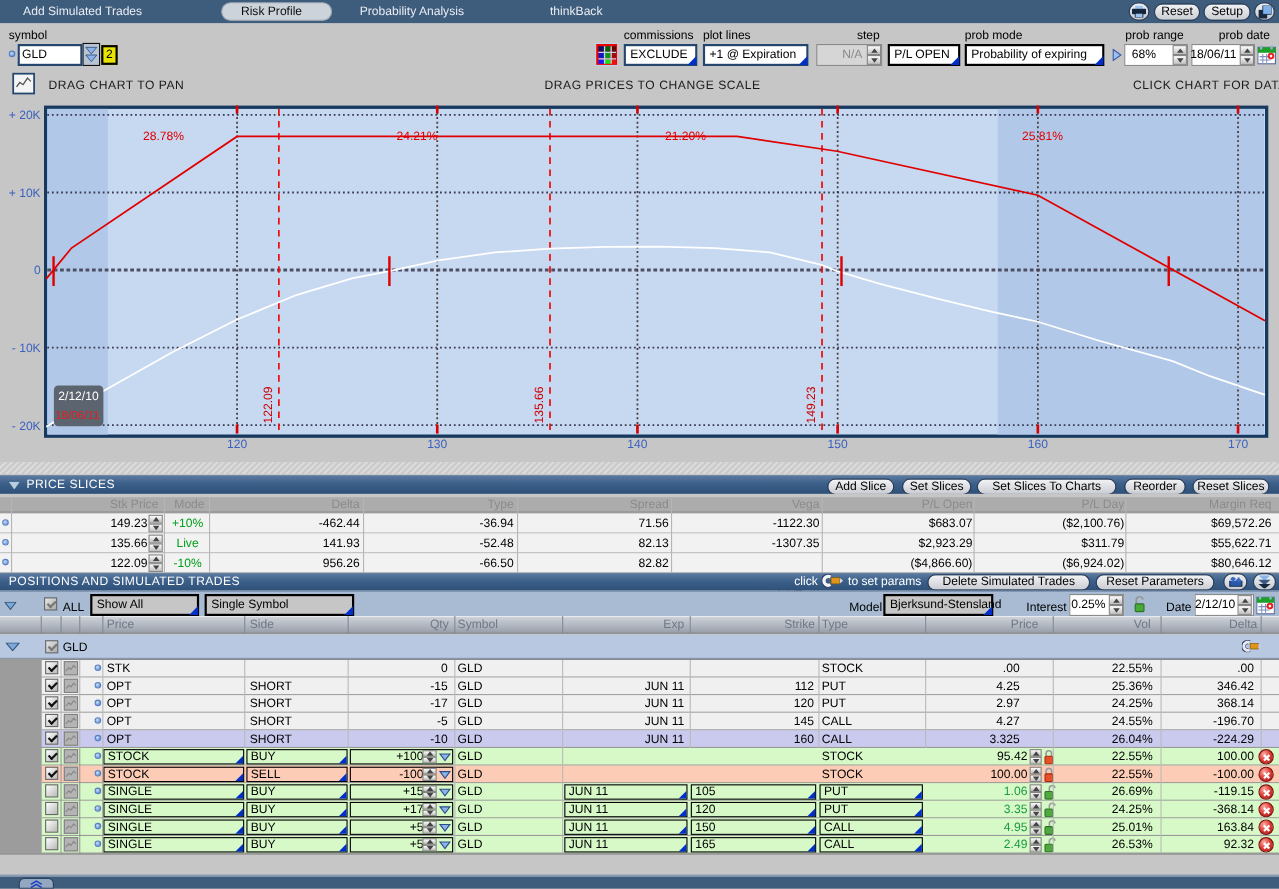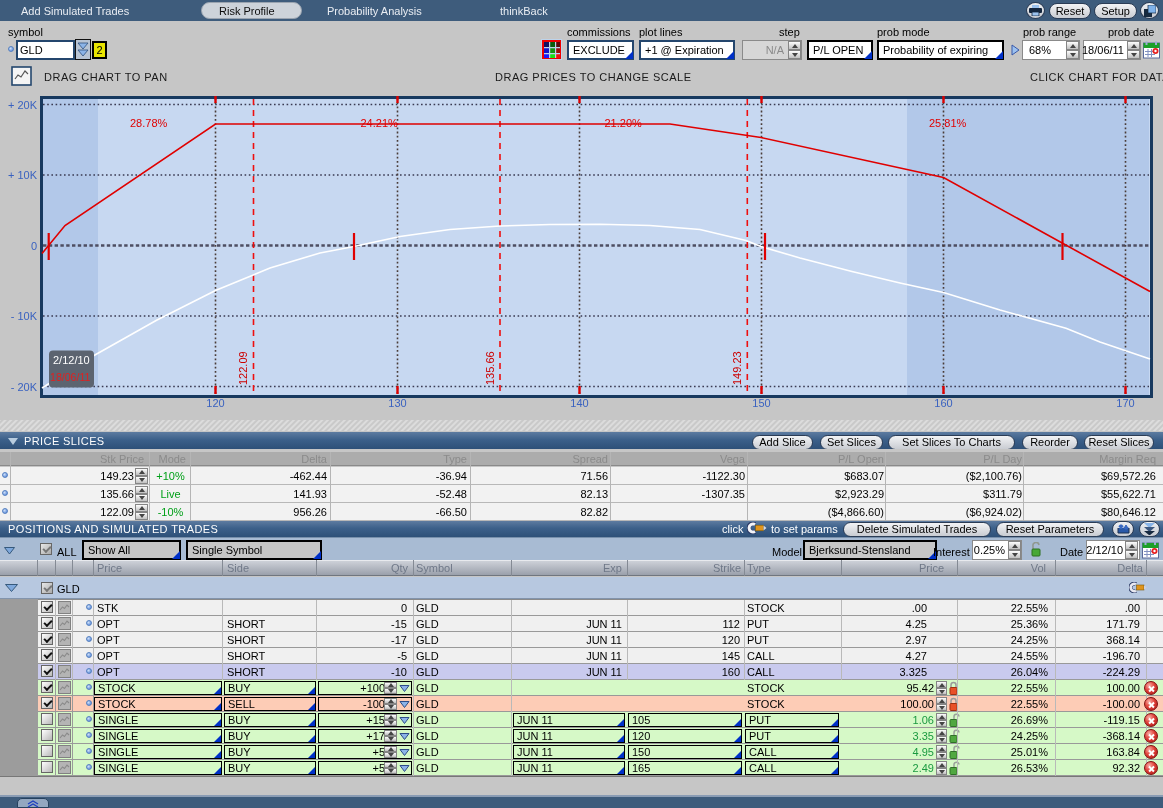--- a/index.html
+++ b/index.html
@@ -338,21 +338,21 @@
 <div class="a nw" style="left:57px;top:546px">ALL</div>
 <div class="dd ddk ddg" style="left:82px;top:540px;width:99px;height:20px">
     <span>Show All</span>
     <i></i>
   </div>
 <div class="dd ddk ddg" style="left:186px;top:540px;width:136px;height:20px">
     <span>Single Symbol</span>
     <i></i>
   </div>
 <div class="a nw" style="left:772px;top:546px">Model</div>
-<div class="dd ddk ddg" style="left:803px;top:540px;width:134px;height:20px">
+<div class="dd ddk ddg" style="left:803px;top:540px;width:100px;height:20px">
     <span>Bjerksund-Stensland</span>
     <i></i>
   </div>
 <div class="a nw" style="left:933px;top:546px">Interest</div>
 <div class="si" style="left:972px;top:540px;width:50px;height:20px">
     <span style="right:16px">0.25%</span>
   </div>
 <div class="sp" style="left:1008px;top:541px;height:18px">
     <b></b>
     <u></u>
@@ -444,21 +444,21 @@
 <div class="mk" style="left:86px;top:620px"></div>
 <div class="a nw" style="left:97px;top:618px">OPT</div>
 <div class="a nw" style="left:227px;top:618px">SHORT</div>
 <div class="rr nw" style="left:337px;top:618px;width:70px">-15</div>
 <div class="a nw" style="left:416px;top:618px">GLD</div>
 <div class="rr nw" style="left:552px;top:618px;width:70px">JUN 11</div>
 <div class="rr nw" style="left:670px;top:618px;width:70px">112</div>
 <div class="a nw" style="left:747px;top:618px">PUT</div>
 <div class="rr nw" style="left:857px;top:618px;width:70px">4.25</div>
 <div class="rr nw" style="left:978px;top:618px;width:70px">25.36%</div>
-<div class="rr nw" style="left:1070px;top:618px;width:70px">171.79</div>
+<div class="rr nw" style="left:1070px;top:618px;width:70px">346.42</div>
 <div class="a" style="left:38px;top:632px;width:1125px;height:16px;background:#f0f0f0;border-bottom:1px solid #999"></div>
 <div class="cb c" style="left:41px;top:633px"></div>
 <div class="ci" style="left:58px;top:633px">
     <svg width="11" height="11" viewBox="0 0 11 11" style="position:absolute;left:0;top:0">
       <path d="M1 8l2.5-3 2 1.5L8 3l2 2" stroke="#8a8a8a" stroke-width="1.1" fill="none"></path>
     </svg>
   </div>
 <div class="mk" style="left:86px;top:636px"></div>
 <div class="a nw" style="left:97px;top:634px">OPT</div>
 <div class="a nw" style="left:227px;top:634px">SHORT</div>

